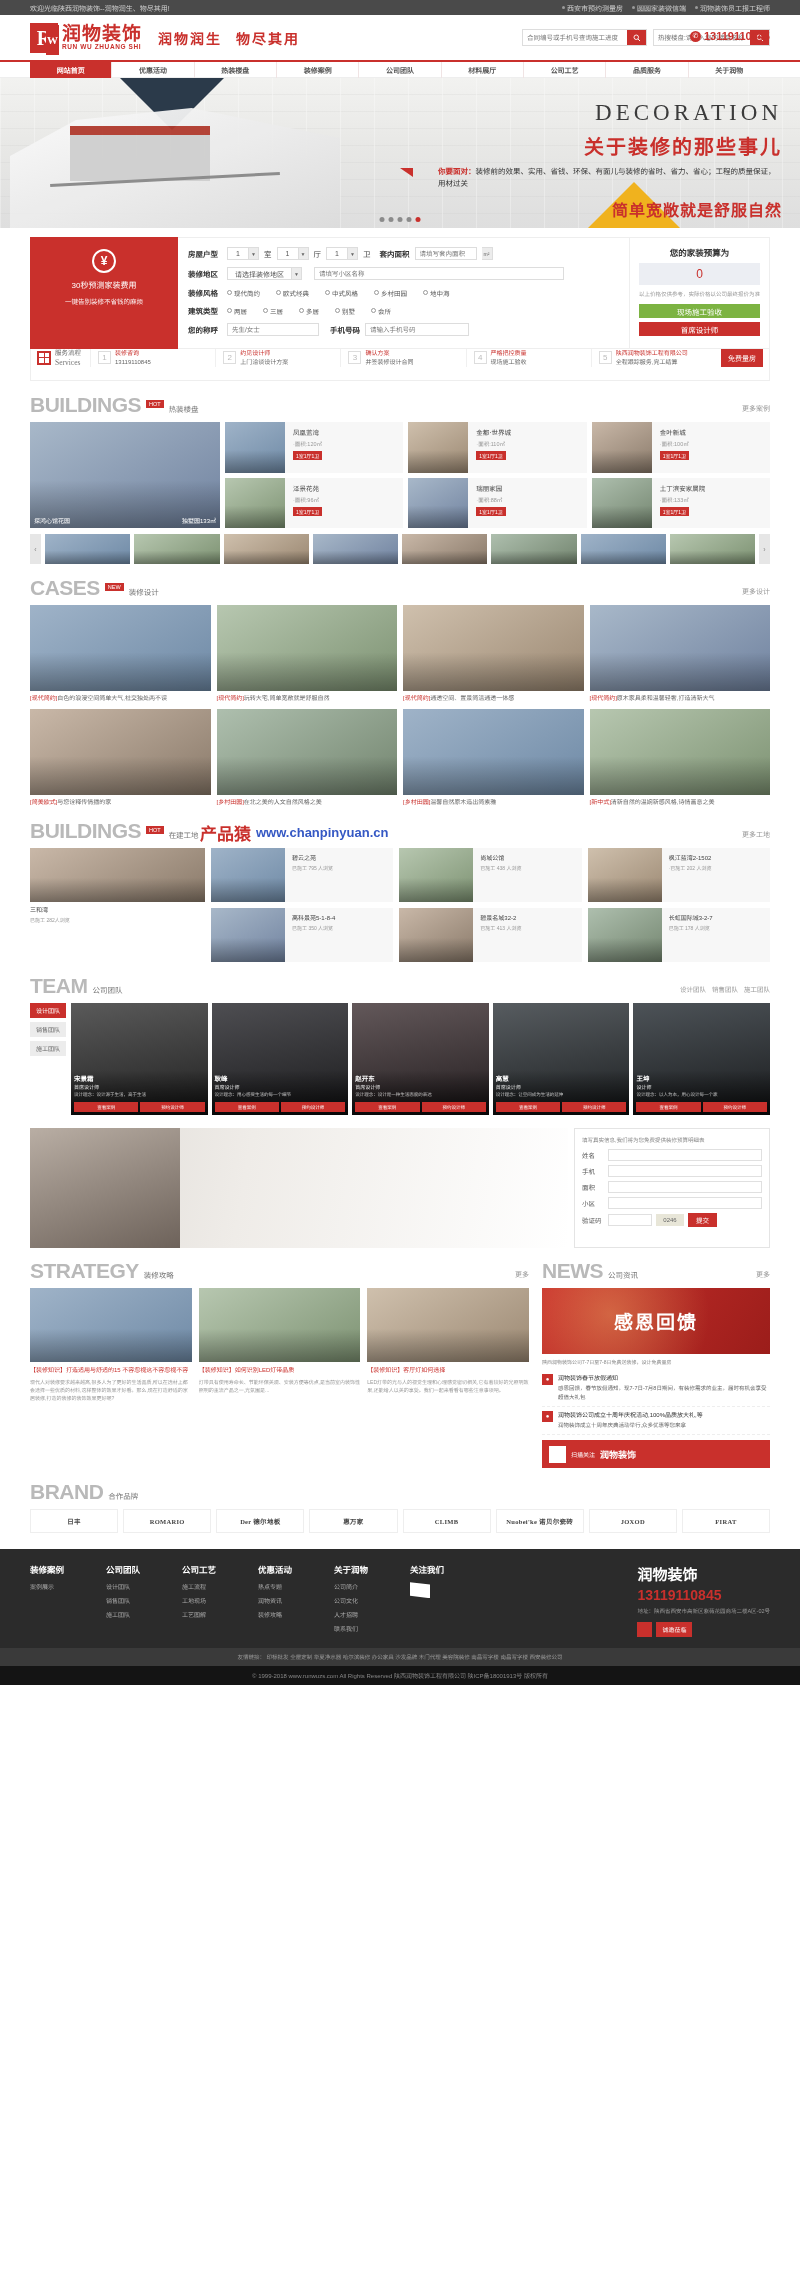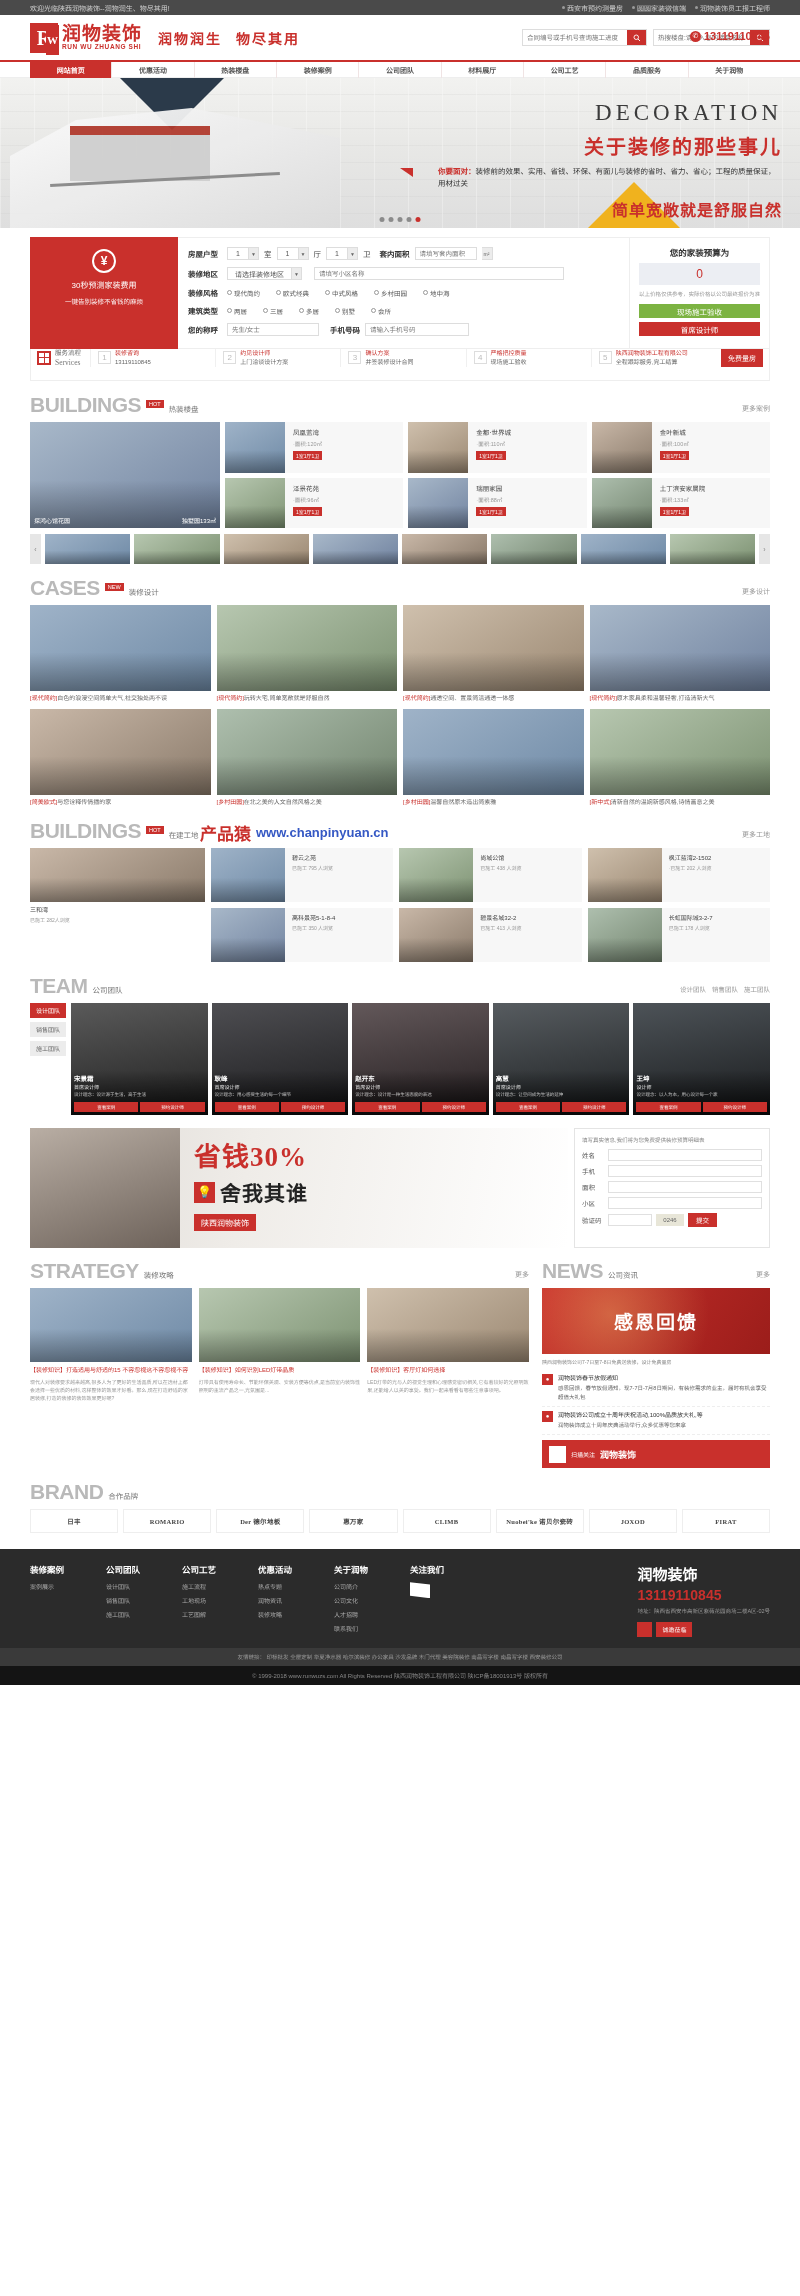--- a/index.html
+++ b/index.html
@@ -792,28 +792,20 @@
         </div>
   </div>
 </div>
   </div>
 
 <div class="wrap">
     <div class="inner">
   <div class="promo">
     <div class="pleft">
       <div class="pgirl"></div>
-      <div class="ptxt">
-        <div class="p30">省钱30%</div>
-        <div class="psave">
-          <span class="ic">💡</span>
-          <span class="w">舍我其谁</span>
-        </div>
-        <div class="pbar">陕西润物装饰</div>
-      </div>
     </div>
     <div class="pform">
       <div class="pf-t">填写真实信息,我们将为您免费提供装修预算明细表</div>
       <div class="pf-r">
             <label>姓名</label>
             <input style="">
           </div>
       <div class="pf-r">
             <label>手机</label>
             <input style="">

